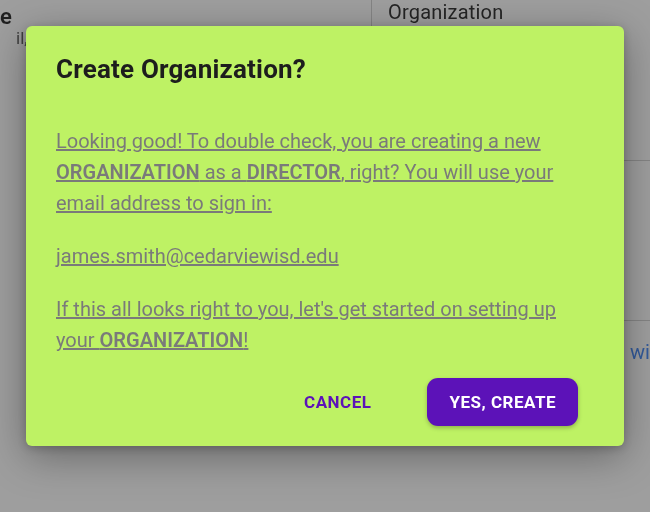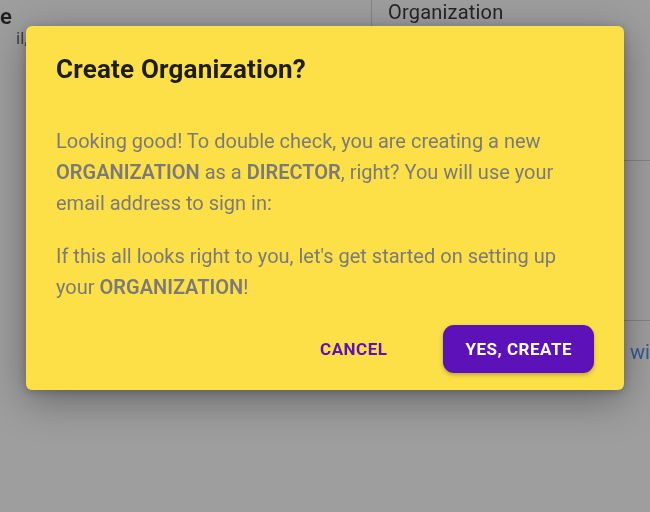--- a/index.html
+++ b/index.html
@@ -39,41 +39,41 @@
     .bg-wi { position: absolute; right: 0; top: 340px; font-size: 20px; color: #3b82f6; }
 
     .scrim {
       position: absolute; inset: 0;
       background: rgba(40,40,40,0.45);
     }
 
     .dialog {
       position: absolute;
       left: 26px; top: 26px;
-      width: 598px; height: 364px;
-      background: #fde047;
+      width: 598px; height: 420px;
+      background: #bef264;
       border-radius: 6px;
       box-shadow: 0 10px 40px rgba(0,0,0,.35), 0 2px 8px rgba(0,0,0,.2);
-      padding: 28px 30px 24px 30px;
+      padding: 28px 46px 24px 30px;
       display: flex; flex-direction: column;
     }
     .dialog-title {
       font-size: 26px;
       font-weight: 700;
       color: #1d1d1d;
       margin-bottom: 42px;
       letter-spacing: .2px;
     }
     .dialog-body {
       flex: 1;
       color: #7a7a7a;
       font-size: 20px;
       line-height: 1.55;
     }
-    .dialog-body p { margin-bottom: 22px; }
+    .dialog-body p { margin-bottom: 22px; text-decoration: underline; }
     .dialog-body .emph { font-weight: 600; text-transform: uppercase; }
     .dialog-actions {
       display: flex;
       justify-content: flex-end;
       align-items: center;
       gap: 34px;
     }
     .btn {
       font: inherit;
       font-size: 17px;
@@ -113,20 +113,21 @@
 
 <div class="scrim"></div>
 
 <div class="dialog" role="dialog">
   <h2 class="dialog-title">Create Organization?</h2>
 
   <div class="dialog-body">
     <p>
       <span>Looking good! To double check, you are creating a new </span><span class="emph">organization</span><span> as a </span><span class="emph">director</span><span>, right? You will use your email address to sign in:</span>
     </p>
+    <p>james.smith@cedarviewisd.edu</p>
     <p>
       <span>If this all looks right to you, let's get started on setting up your </span><span class="emph">organization</span><span>!</span>
     </p>
   </div>
 
   <div class="dialog-actions">
     <button class="btn btn-cancel">CANCEL</button>
     <button class="btn btn-confirm">YES, CREATE</button>
   </div>
 </div>

